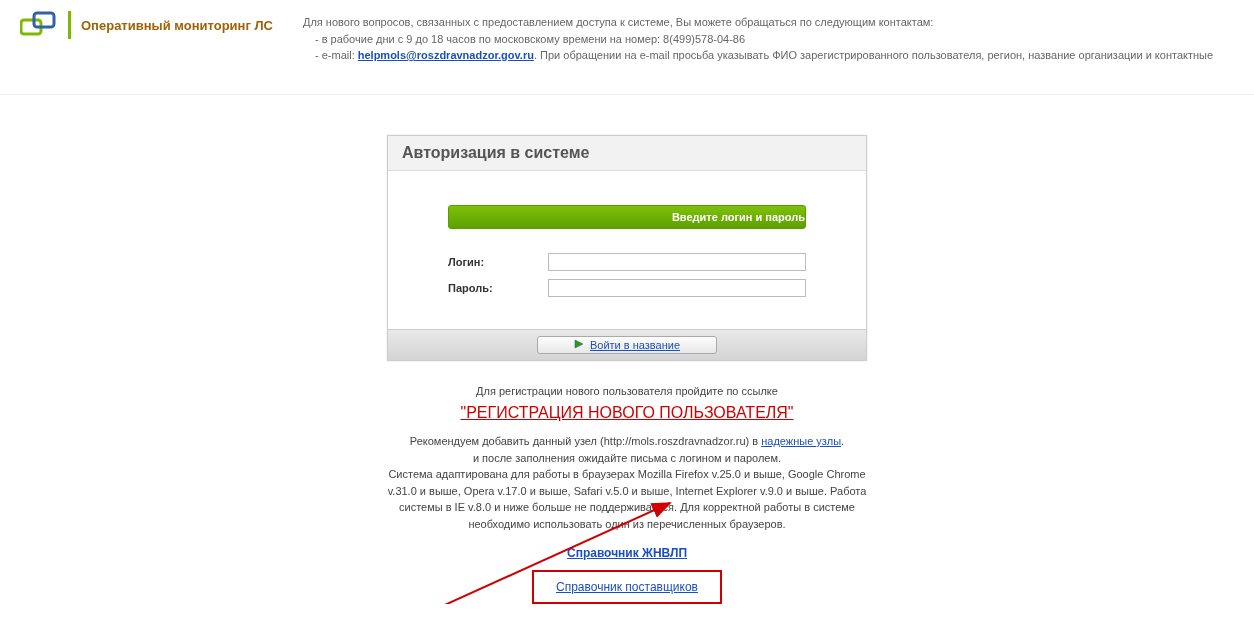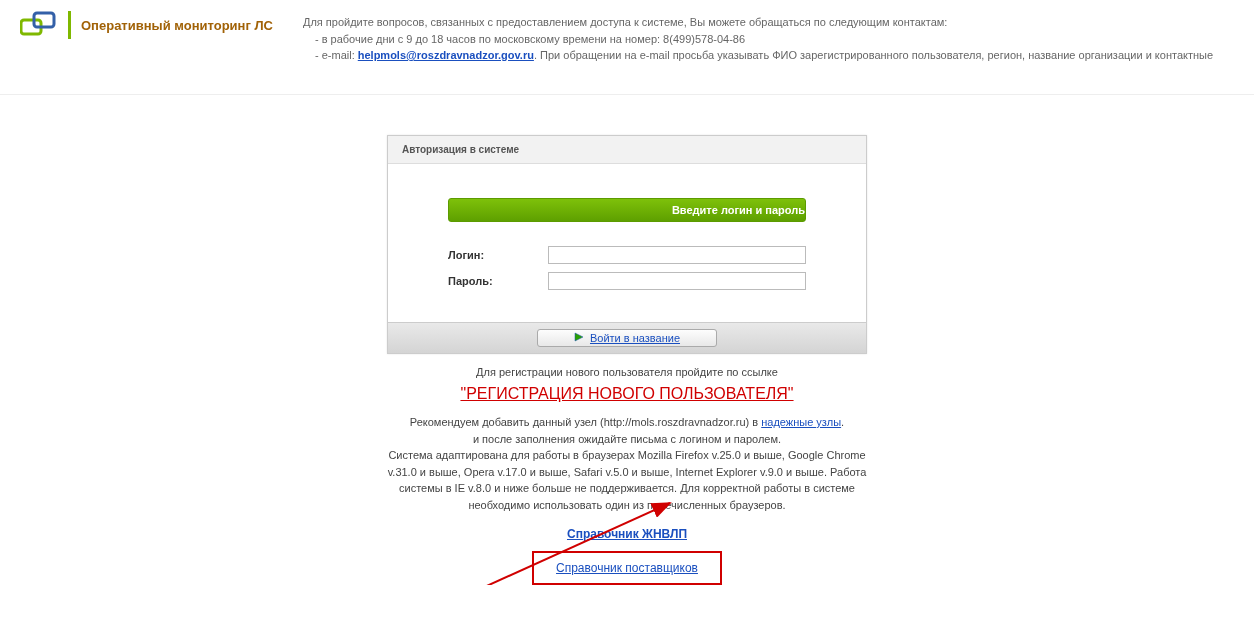--- a/index.html
+++ b/index.html
@@ -59,21 +59,21 @@
     border: 1px solid #ccc;
     background: #fff;
     box-shadow: 0 0 2px rgba(0,0,0,0.1);
   }
   .panel-header {
     background: #f2f2f2;
     border-bottom: 1px solid #ddd;
     padding: 8px 14px;
     font-weight: bold;
     color: #555;
-    font-size: 10px;
+    font-size: 16px;
   }
   .panel-body {
     padding: 34px 60px 24px 60px;
   }
   .green-bar {
     background: linear-gradient(#7ec10a, #5ea000);
     color: #fff;
     text-align: right;
     padding: 5px 0;
     border-radius: 3px;
@@ -117,21 +117,21 @@
     font-size: 11px;
     color: #1a4fbf;
     text-decoration: underline;
   }
   .login-btn .tri {
     margin-right: 6px;
   }
   .info-block {
     width: 480px;
     text-align: center;
-    margin-top: 10px;
+    margin-top: 22px;
     line-height: 1.5;
     color: #444;
   }
   .reg-link {
     color: #d00000;
     font-size: 16px;
     text-decoration: underline;
     display: inline-block;
     margin: 2px 0;
   }
@@ -158,21 +158,21 @@
     <span class="logo-icon">
       <svg width="36" height="30" viewBox="0 0 36 30">
         <rect x="1" y="10" width="20" height="14" rx="3" fill="none" stroke="#7fb800" stroke-width="3"></rect>
         <rect x="14" y="3" width="20" height="14" rx="3" fill="none" stroke="#3360a8" stroke-width="3"></rect>
       </svg>
     </span>
     <span class="vbar"></span>
     <span class="app-title">Оперативный мониторинг ЛС</span>
   </div>
   <div class="contact-block">
-    <div>Для пройдите вопросов, связанных с предоставлением доступа к системе, Вы можете обращаться по следующим контактам:</div>
+    <div>Для нового вопросов, связанных с предоставлением доступа к системе, Вы можете обращаться по следующим контактам:</div>
     <div class="indent">- в рабочие дни с 9 до 18 часов по московскому времени на номер: 8(499)578-04-86</div>
     <div class="indent">
       <span>- e-mail: </span><a href="#" class="mail">helpmols@roszdravnadzor.gov.ru</a><span>. При обращении на e-mail просьба указывать ФИО зарегистрированного пользователя, регион, название организации и контактные</span>
     </div>
   </div>
 </div>
 
 <div class="center-wrap">
   <div style="display:flex;flex-direction:column;align-items:center;">
     <div class="panel">

